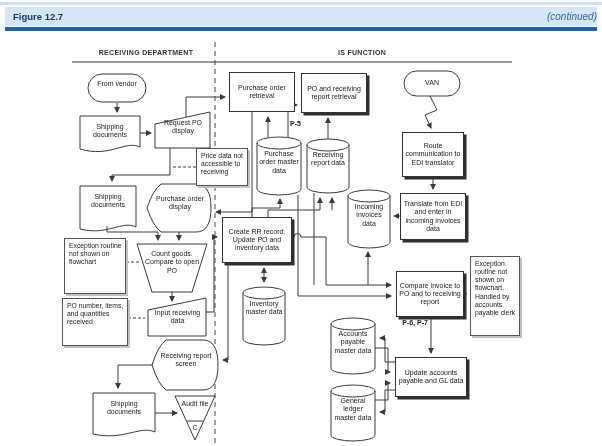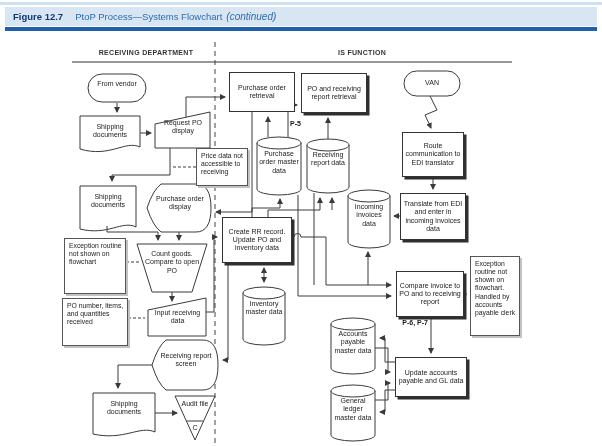--- a/index.html
+++ b/index.html
@@ -1,20 +1,20 @@
 <!DOCTYPE html>
 <html><head>
 <meta charset="utf-8">
 <style>
   html,body{margin:0;padding:0;background:#fff;}
   #stage{position:relative;width:602px;height:446px;background:#fff;overflow:hidden;
          font-family:"Liberation Sans",sans-serif;}
   .topstrip{position:absolute;left:0;top:2px;width:602px;height:3px;background:#cfe0f0;}
   .banner{position:absolute;left:5px;top:7px;width:592px;height:19px;background:#d8e6f3;
-          display:flex;align-items:center;}
+          display:flex;align-items:center;justify-content:space-between;}
   .figlabel{font-size:9.5px;font-weight:bold;color:#123a6d;margin-left:8px;white-space:nowrap;}
   .figtitle{font-size:9.5px;color:#2f6cab;margin-left:12px;white-space:nowrap;}
   .figcont{font-size:10px;color:#2f6cab;font-style:italic;margin-left:4px;white-space:nowrap;}
   .rule{position:absolute;left:5px;top:27px;width:592px;height:4px;background:#2060a8;}
   svg{position:absolute;left:0;top:0;}
   .lbl{position:absolute;font-size:7px;line-height:1.18;color:#1a1a1a;text-align:center;}
   .lbl.left{text-align:left}
   .lbl.right{text-align:right}
   .lbl.bold{font-weight:bold}
   .colhdr{position:absolute;font-size:7px;font-weight:bold;color:#333;text-align:center;letter-spacing:.3px;}
@@ -27,21 +27,20 @@
           box-shadow:2px 2px 0 #c2c2c2;}
 </style>
 </head>
 <body>
 
 <div id="stage">
 
   <div class="topstrip"></div>
   <div class="banner">
     <span class="figlabel">Figure 12.7</span>
-    <span class="figtitle">PtoP Process—Systems Flowchart</span>
     <span class="figcont">(continued)</span>
   </div>
   <div class="rule"></div>
 
   <div class="colhdr" style="left:76px;top:49px;width:140px;">RECEIVING DEPARTMENT</div>
   <div class="colhdr" style="left:322px;top:49px;width:80px;">IS FUNCTION</div>
 
   <svg width="602" height="446" viewBox="0 0 602 446">
     <defs>
       <marker id="arr" viewBox="0 0 6 6" refX="5" refY="3" markerWidth="6" markerHeight="6" orient="auto-start-reverse">

